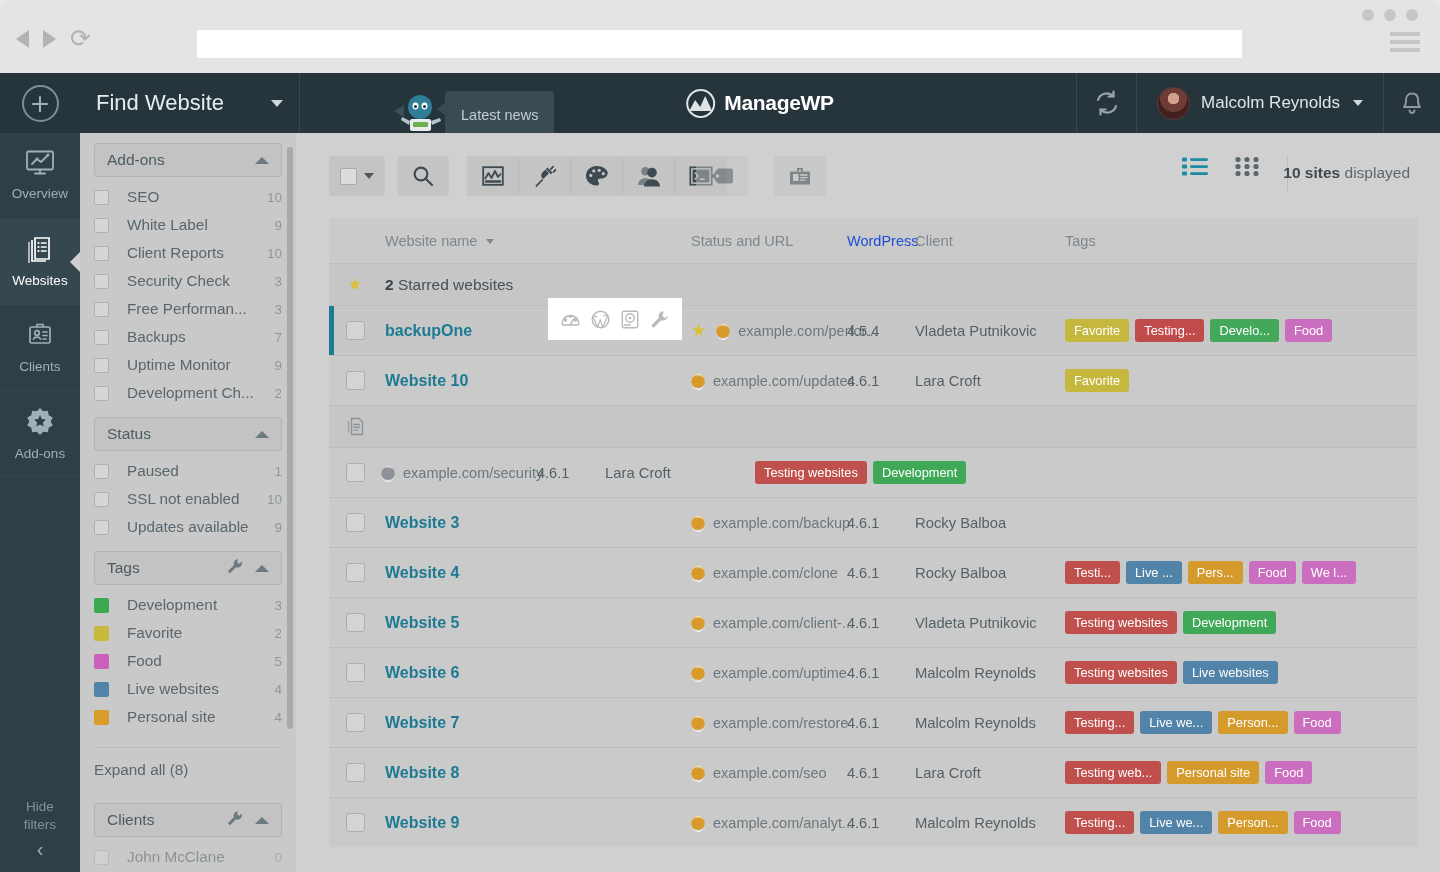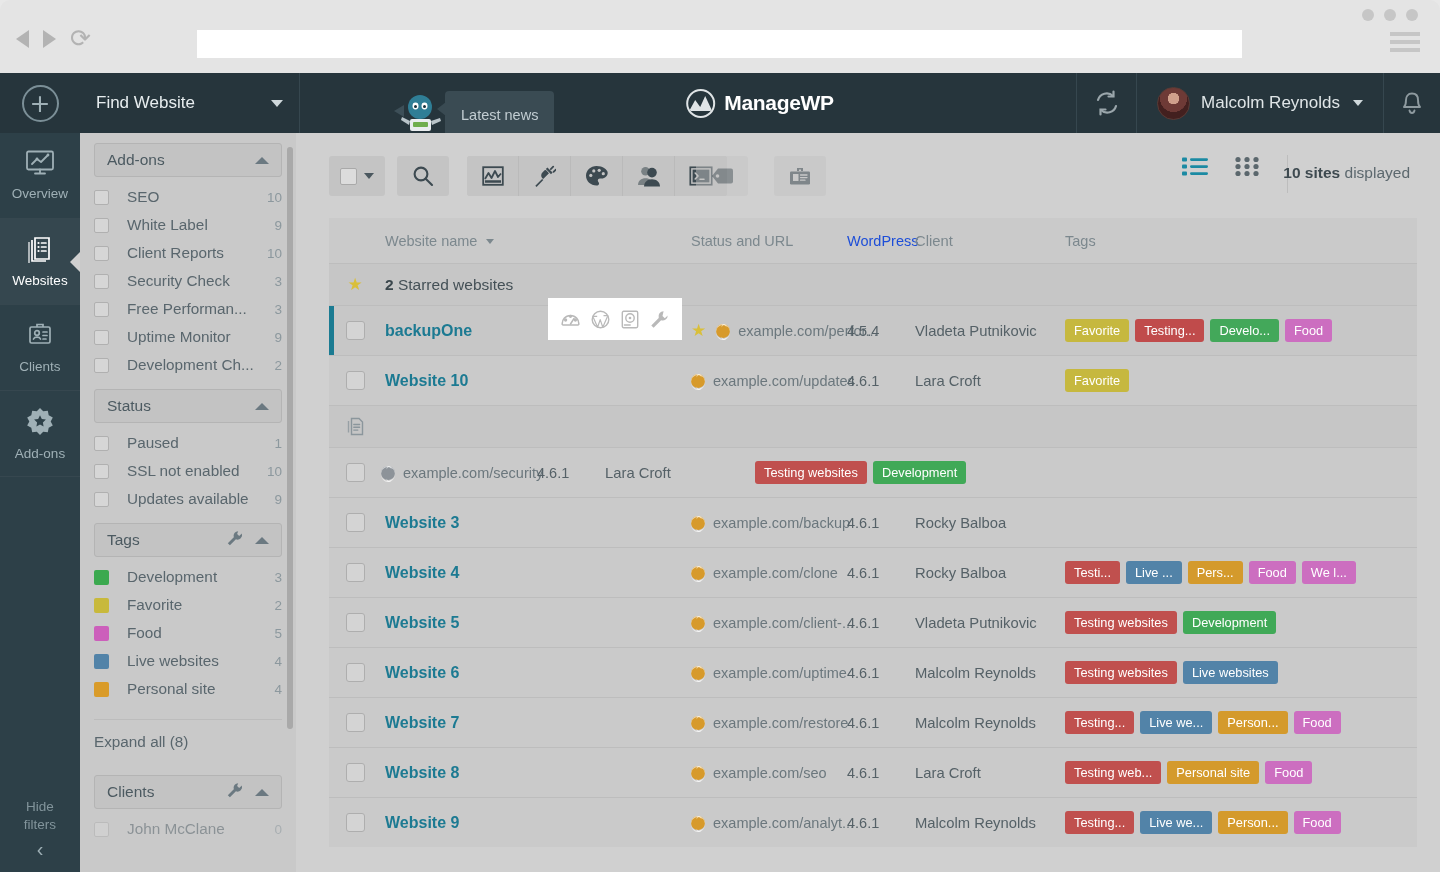--- a/index.html
+++ b/index.html
@@ -62,21 +62,21 @@
     position: absolute; bottom: 14px; left: 0; width: 80px; text-align: center;
     color: #82949b; font-size: 13.5px; line-height: 18px;
   }
   .rail-bottom .chev { font-size: 20px; display: block; margin-top: 6px; color: #9fb0b6; }
 
   
   .topbar { position: absolute; left: 80px; top: 0; width: 1360px; height: 60px; background: #26353c; }
   .find-website {
     position: absolute; left: 0; top: 0; width: 220px; height: 60px;
     border-right: 1px solid #36474f;
-    display: flex; align-items: center; padding: 0 16px; color: #e7edef; font-size: 17px;
+    display: flex; align-items: center; padding: 0 16px; color: #e7edef; font-size: 22px;
   }
   .find-website .caret { margin-left: auto; border-top: 7px solid #cfd8db; border-left: 6px solid transparent; border-right: 6px solid transparent; }
   .news-bubble {
     position: absolute; left: 365px; top: 18px; height: 48px; padding: 0 16px;
     background: #3a4b53; border-radius: 4px; color: #c2cdd2; font-size: 14.5px;
     display: flex; align-items: center;
   }
   .news-bubble::before {
     content: ""; position: absolute; left: -8px; top: 11px;
     border-top: 7px solid transparent; border-bottom: 7px solid transparent; border-right: 9px solid #3a4b53;
@@ -370,20 +370,25 @@
         </div>
       <div class="filter-row">
           <span class="fcb"></span>
           <span>Security Check</span>
           <span class="cnt">3</span>
         </div>
       <div class="filter-row">
           <span class="fcb"></span>
           <span>Free Performan...</span>
           <span class="cnt">3</span>
+        </div>
+      <div class="filter-row">
+          <span class="fcb"></span>
+          <span>Backups</span>
+          <span class="cnt">7</span>
         </div>
       <div class="filter-row">
           <span class="fcb"></span>
           <span>Uptime Monitor</span>
           <span class="cnt">9</span>
         </div>
       <div class="filter-row">
           <span class="fcb"></span>
           <span>Development Ch...</span>
           <span class="cnt">2</span>

